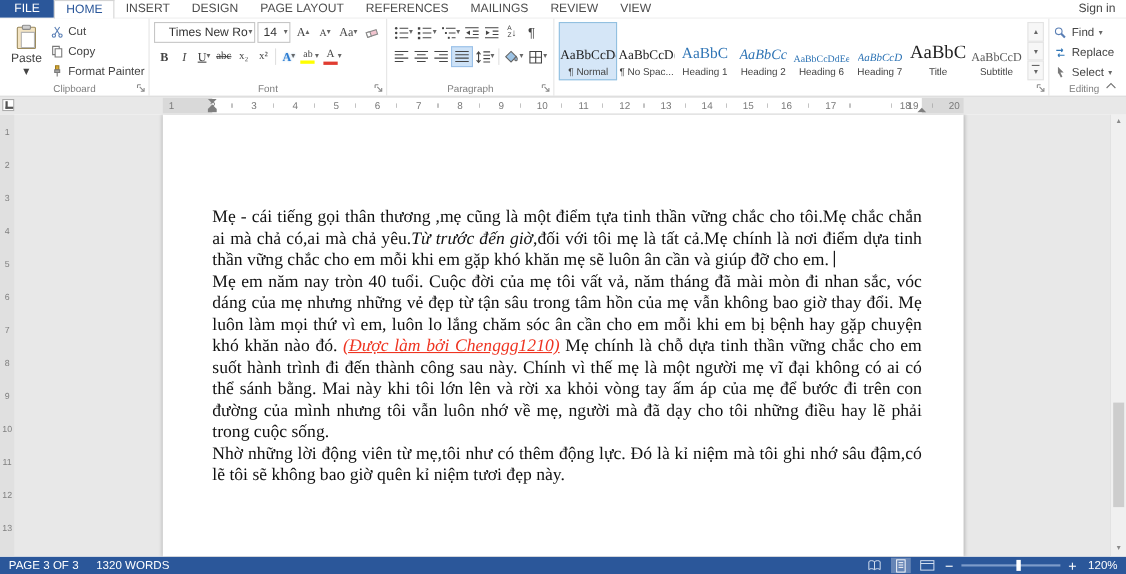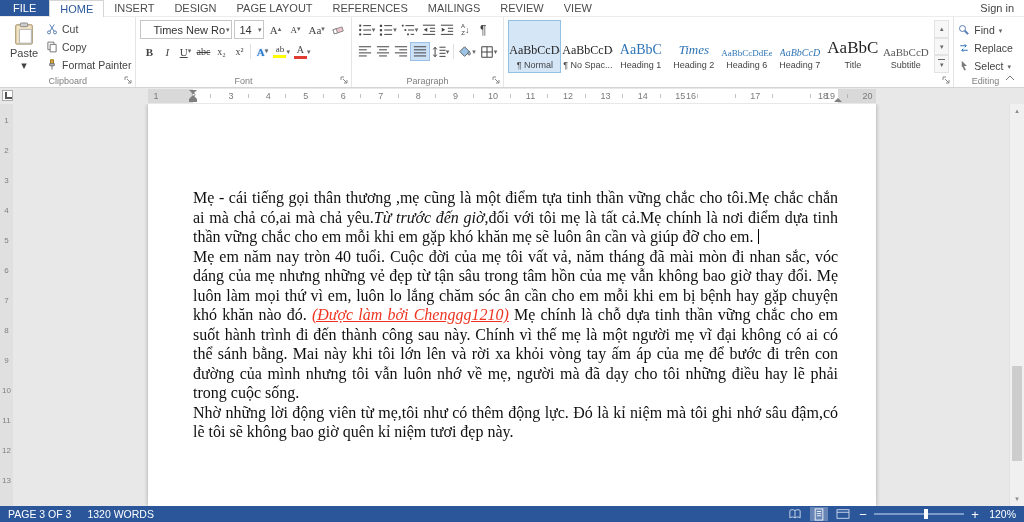--- a/index.html
+++ b/index.html
@@ -365,21 +365,21 @@
             </div>
             <div class="style-item">
               <div class="sp normal">AaBbCcDc</div>
               <div class="sl">¶ No Spac...</div>
             </div>
             <div class="style-item">
               <div class="sp h1">AaBbC</div>
               <div class="sl">Heading 1</div>
             </div>
             <div class="style-item">
-              <div class="sp h2">Times</div>
+              <div class="sp h2">AaBbCc</div>
               <div class="sl">Heading 2</div>
             </div>
             <div class="style-item">
               <div class="sp h6">AaBbCcDdEe</div>
               <div class="sl">Heading 6</div>
             </div>
             <div class="style-item">
               <div class="sp h7">AaBbCcD</div>
               <div class="sl">Heading 7</div>
             </div>
@@ -460,21 +460,21 @@
           <span style="left: 195.25px;">6</span>
           <span style="left: 232.7px;">7</span>
           <span style="left: 270.15px;">8</span>
           <span style="left: 307.6px;">9</span>
           <span style="left: 345.05px;">10</span>
           <span style="left: 382.5px;">11</span>
           <span style="left: 419.95px;">12</span>
           <span style="left: 457.4px;">13</span>
           <span style="left: 494.85px;">14</span>
           <span style="left: 532.3px;">15</span>
-          <span style="left: 543px;">16</span>
+          <span style="left: 567px;">16</span>
           <span style="left: 607.2px; text-align: right;">17</span>
           <span style="left: 675px;">18</span>
           <span style="left: 682.1px;">19</span>
           <span style="left: 719.55px;">20</span>
         </div>
       <div class="mk down" style="left:41px;"></div>
       <div class="mk up" style="left:41px;"></div>
       <div class="mk-box" style="left:41px;"></div>
       <div class="mk up" style="left:686px;bottom:1px;"></div>
     </div>

